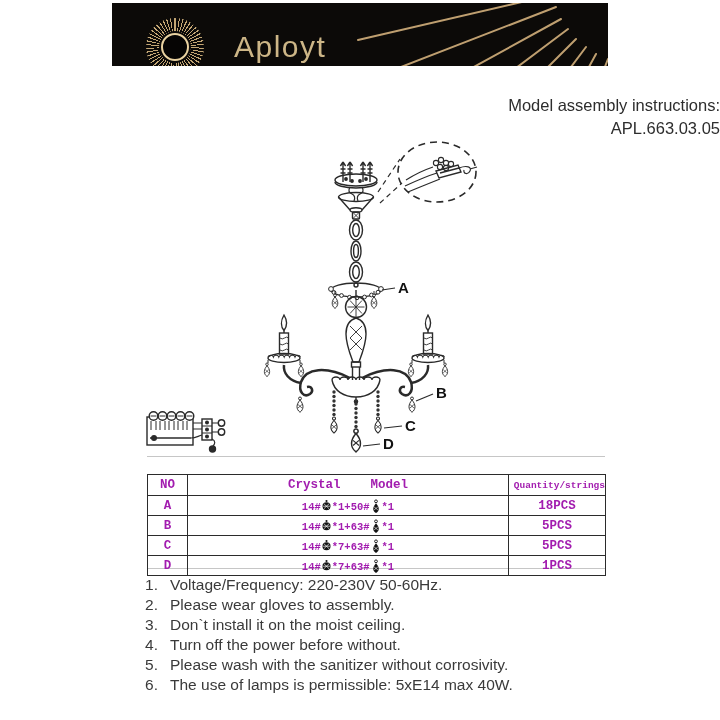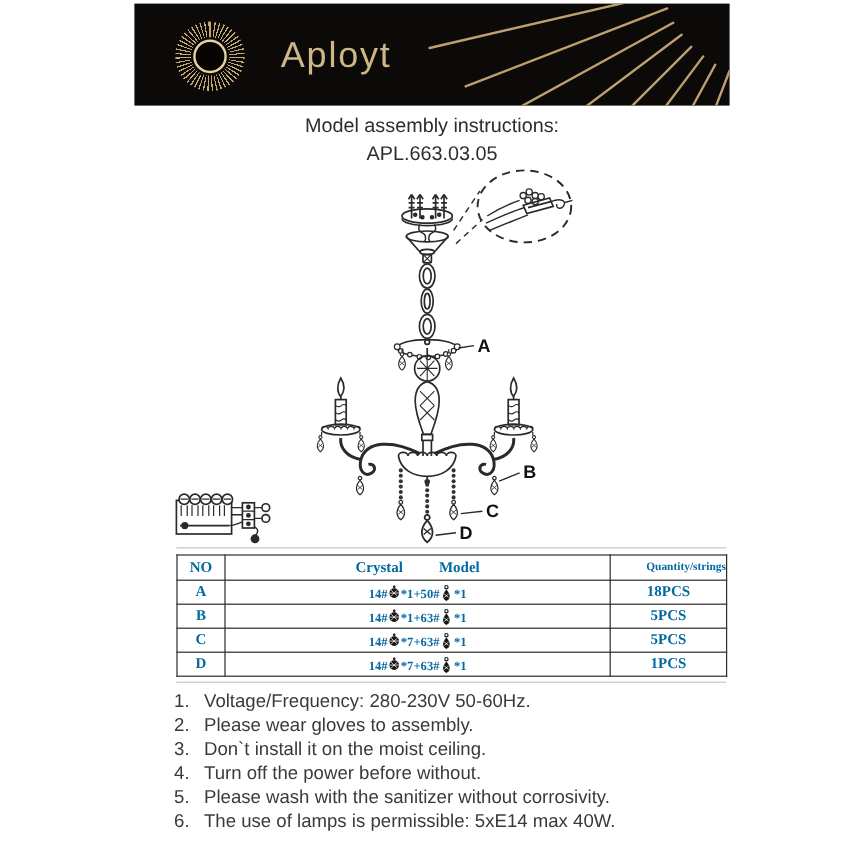--- a/index.html
+++ b/index.html
@@ -1,43 +1,43 @@
 <!DOCTYPE html>
 <html><head>
 <meta charset="utf-8">
 <style>
   html,body{margin:0;padding:0;background:#fff;}
   .page{position:relative;width:720px;height:720px;background:#fff;overflow:hidden;
         font-family:"Liberation Sans",sans-serif;}
 
   
-  .banner{position:absolute;left:112px;top:3px;width:496px;height:85px;
+  .banner{position:absolute;left:112px;top:3px;width:496px;height:63px;
           background:#0c0a08;overflow:hidden;}
   .sunburst{position:absolute;left:34px;top:15px;width:58px;height:58px;}
   .sunburst .rays{position:absolute;inset:0;border-radius:50%;
       background:repeating-conic-gradient(rgba(206,175,122,.95) 0 2.4deg,rgba(12,10,8,0) 2.4deg 7.6deg);}
   .sunburst .cover{position:absolute;inset:13px;border-radius:50%;background:#0c0a08;}
   .sunburst .core{position:absolute;inset:15px;border-radius:50%;background:#060504;
       border:2.5px solid #e9d2a0;box-sizing:border-box;}
   .brand{position:absolute;left:122px;top:27px;font-size:30px;font-weight:400;
          letter-spacing:1.5px;color:#cdb687;}
   .fan{position:absolute;left:0;top:0;width:496px;height:85px;}
 
   
-  .titleblock{position:absolute;left:0;top:94px;width:720px;text-align:center;
+  .titleblock{position:absolute;left:0;top:94px;width:720px;text-align:right;
               color:#2d2d2d;line-height:22.5px;font-size:16.5px;font-weight:500;}
 
   
   .diagram{position:absolute;left:0;top:140px;width:720px;height:330px;}
   .diagram .lbl{font-family:"Liberation Sans",sans-serif;font-size:15px;font-weight:700;fill:#111;}
 
   
   .hairline{position:absolute;left:147px;width:458px;height:0;border-top:1px solid #c6c6c6;}
-  table.parts{position:absolute;left:147px;top:462px;width:458px;border-collapse:collapse;
-      table-layout:fixed;font-family:Liberation Serif, serif;color:#0369a1;}
+  table.parts{position:absolute;left:147px;top:474px;width:458px;border-collapse:collapse;
+      table-layout:fixed;font-family:Liberation Mono, monospace;color:#a21caf;}
   table.parts td{border:1.4px solid #2b2b2b;text-align:center;vertical-align:middle;
       padding:0;height:19px;overflow:hidden;white-space:nowrap;}
   table.parts tr.head td{height:20px;font-weight:700;}
   td.c-no{font-size:12.5px;font-weight:700;}
   td.c-model{text-align:left;padding-left:10px;font-size:10.5px;font-weight:700;}
   tr.head td.c-model{text-align:center;font-size:12.5px;padding-left:0;}
   tr.head td.c-model .gap{margin-left:30px;}
   td.c-qty{font-size:12.5px;font-weight:700;}
   tr.head td.c-qty{font-size:9.5px;text-align:right;}
   .ic{width:9px;height:13px;vertical-align:-2px;margin:0 1px;}
@@ -350,21 +350,21 @@
               <use href="#ic-drop"></use>
             </svg><span>*1</span></td>
       <td class="c-qty">1PCS</td>
     </tr>
   </tbody>
     </table>
 
   <div class="instructions">
     <div class="row">
       <span class="num">1.</span>
-      <span class="txt">Voltage/Frequency: 280-230V 50-60Hz.</span>
+      <span class="txt">Voltage/Frequency: 220-230V 50-60Hz.</span>
     </div>
     <div class="row">
       <span class="num">2.</span>
       <span class="txt">Please wear gloves to assembly.</span>
     </div>
     <div class="row">
       <span class="num">3.</span>
       <span class="txt">Don`t install it on the moist ceiling.</span>
     </div>
     <div class="row">

